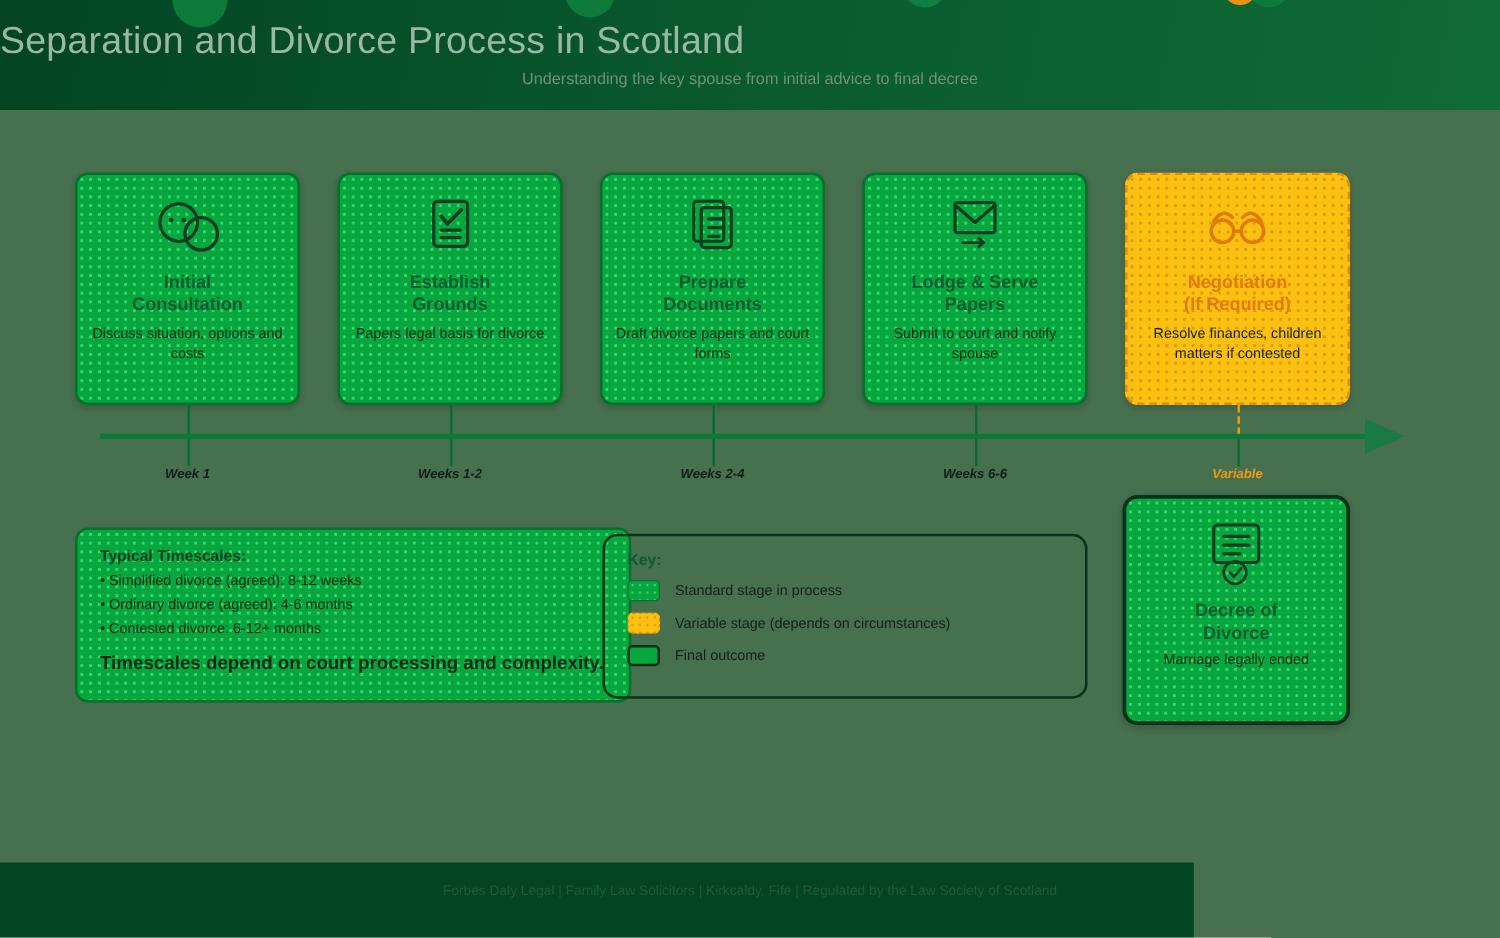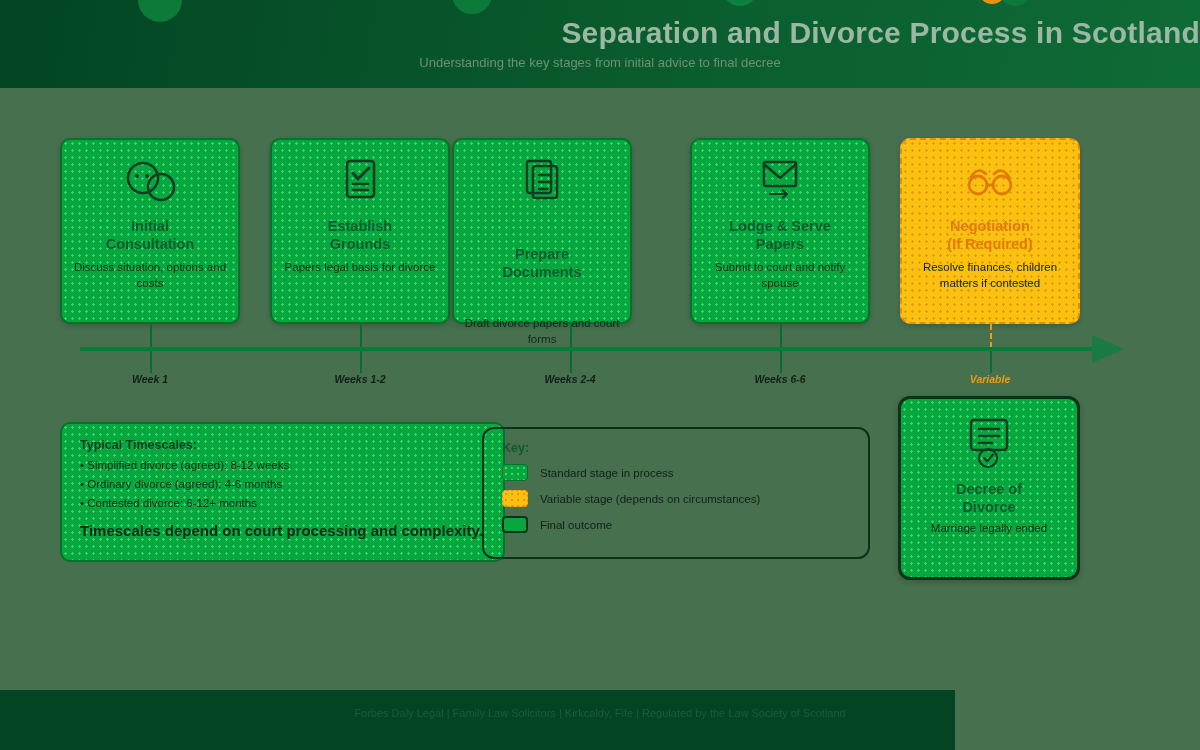--- a/index.html
+++ b/index.html
@@ -28,23 +28,23 @@
     overflow: hidden;
   }
   .hdr-circle {
     position: absolute;
     border-radius: 50%;
   }
   .hdr-title {
     position: absolute;
     left: 0; top: 16px;
     width: 1200px;
-    text-align: right;
+    text-align: left;
     font-size: 30px;
-    font-weight: bold;
+    font-weight: normal;
     letter-spacing: .2px;
     color: #9bb8a4;
   }
   .hdr-sub {
     position: absolute;
     left: 0; top: 55px;
     width: 1200px;
     text-align: center;
     font-size: 13px;
     color: #6f9079;
@@ -240,21 +240,21 @@
 
   <div class="header">
     <div id="hdr-circles">
         <div class="hdr-circle" style="left: 138px; top: -22px; width: 44px; height: 44px; background: rgb(13, 122, 58);"></div>
         <div class="hdr-circle" style="left: 452px; top: -26px; width: 40px; height: 40px; background: rgb(13, 122, 58);"></div>
         <div class="hdr-circle" style="left: 722px; top: -30px; width: 36px; height: 36px; background: rgb(14, 128, 64);"></div>
         <div class="hdr-circle" style="left: 998px; top: -28px; width: 34px; height: 34px; background: rgb(13, 122, 58);"></div>
         <div class="hdr-circle" style="left: 978px; top: -24px; width: 28px; height: 28px; background: rgb(239, 143, 15);"></div>
       </div>
     <div class="hdr-title">Separation and Divorce Process in Scotland</div>
-    <div class="hdr-sub">Understanding the key stages from initial advice to final decree</div>
+    <div class="hdr-sub">Understanding the key spouse from initial advice to final decree</div>
   </div>
 
   <div id="stages-layer">
       <div class="stage std" style="left: 60px;">
         <div class="stage-icon">
           <svg width="64" height="56" viewBox="0 0 64 56">
             <circle cx="25" cy="22" r="15" stroke="#123d22" fill="none" stroke-linecap="round" stroke-linejoin="round" stroke-width="2.6"></circle>
             <circle cx="43" cy="31" r="13" stroke="#123d22" fill="none" stroke-linecap="round" stroke-linejoin="round" stroke-width="2.6"></circle>
             <circle cx="19" cy="20" r="1.9" fill="#123d22"></circle>
             <circle cx="29" cy="20" r="1.9" fill="#123d22"></circle>
@@ -278,21 +278,21 @@
           </svg>
         </div>
         <div class="stage-title">
           <div>Establish</div>
           <div>Grounds</div>
         </div>
         <div class="stage-desc">Papers legal basis for divorce</div>
       </div>
       <div class="connector" style="left: 360px;"></div>
       <div class="tl-tickdown" style="left: 360px;"></div>
-      <div class="stage std" style="left: 452px; gap: 28px;">
+      <div class="stage std" style="left: 480px;">
         <div class="stage-icon">
           <svg width="56" height="56" viewBox="0 0 56 56">
             <rect x="13" y="5" width="24" height="32" rx="2.5" stroke="#123d22" fill="none" stroke-linecap="round" stroke-linejoin="round" stroke-width="2.4"></rect>
             <rect x="19" y="10" width="24" height="32" rx="2.5" stroke="#123d22" fill="none" stroke-linecap="round" stroke-linejoin="round" stroke-width="2.6"></rect>
             <line x1="25" y1="19" x2="37" y2="19" stroke="#123d22" fill="none" stroke-linecap="round" stroke-linejoin="round" stroke-width="2.6"></line>
             <line x1="25" y1="26" x2="37" y2="26" stroke="#123d22" fill="none" stroke-linecap="round" stroke-linejoin="round" stroke-width="2.6"></line>
             <line x1="25" y1="33" x2="33" y2="33" stroke="#123d22" fill="none" stroke-linecap="round" stroke-linejoin="round" stroke-width="2.6"></line>
           </svg>
         </div>
         <div class="stage-title">

